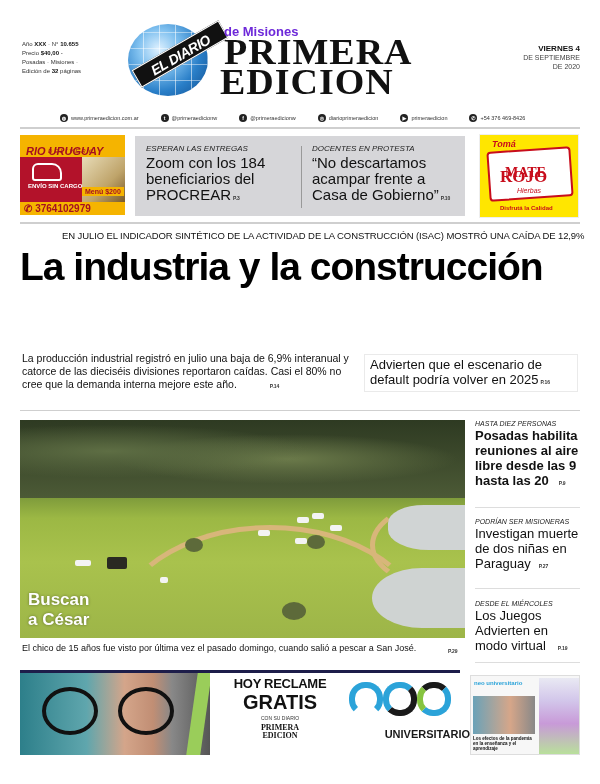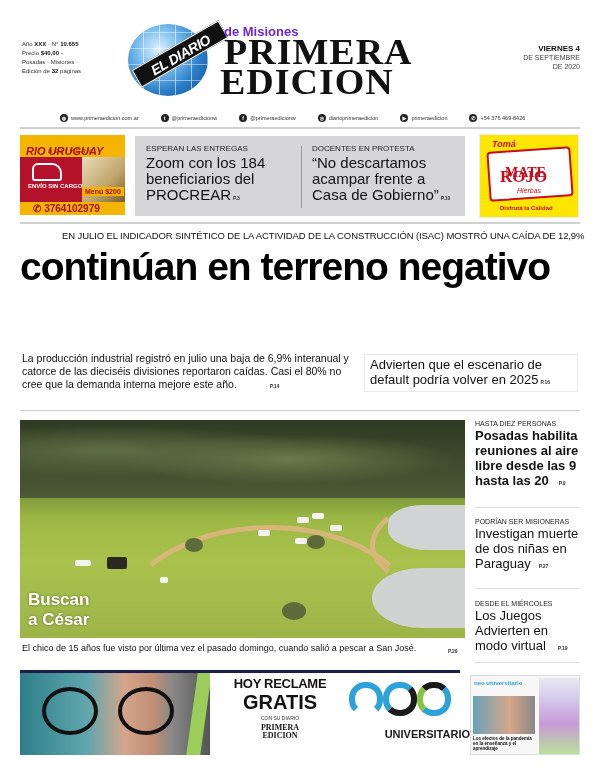--- a/index.html
+++ b/index.html
@@ -36,28 +36,28 @@
 
   
   .ad-rio { position: absolute; left: 20px; top: 135px; width: 105px; height: 80px; background: #b3122a; overflow: hidden; }
   .ad-rio .top { position: absolute; left: 0; top: 0; width: 105px; height: 22px; background: #f5b400; }
   .ad-rio .name { position: absolute; left: 6px; top: 10px; font-weight: bold; font-style: italic; font-size: 11px; color: #a50f20; }
   .ad-rio .sub { position: absolute; left: 28px; top: 13px; font-style: italic; font-size: 6px; letter-spacing: 2px; color: #a50f20; }
   .ad-rio .food { position: absolute; left: 62px; top: 22px; width: 43px; height: 45px; background: linear-gradient(135deg,#e8dcb8,#bfa46a 60%,#7a5a2b); }
   .ad-rio .scooter { position: absolute; left: 12px; top: 28px; width: 30px; height: 18px; border: 2px solid #fff; border-radius: 6px 10px 3px 3px; }
   .ad-rio .envio { position: absolute; left: 8px; top: 48px; font-size: 6px; font-weight: bold; color: #fff; text-align: center; line-height: 7px; }
   .ad-rio .menu { position: absolute; left: 62px; top: 52px; background: #f5b400; color: #a50f20; font-weight: bold; font-size: 7px; padding: 1px 3px; }
-  .ad-rio .phone { position: absolute; left: 0; top: 67px; width: 105px; height: 13px; background: #f5b400; color: #a50f20; font-weight: bold; font-size: 10px; line-height: 13px; padding-left: 13px; }
+  .ad-rio .phone { position: absolute; left: 0; top: 67px; width: 105px; height: 13px; background: #f5b400; color: #a50f20; font-weight: bold; font-size: 10px; line-height: 13px; padding-left: 4px; }
 
   .teaser-box { position: absolute; left: 135px; top: 136px; width: 330px; height: 80px; background: #d6d6d9; }
   .teaser { position: absolute; top: 8px; }
   .teaser.t1 { left: 11px; width: 150px; }
   .teaser.t2 { left: 177px; width: 150px; }
   .teaser-divider { position: absolute; left: 166px; top: 10px; width: 1px; height: 62px; background: #999; }
-  .kicker { font-size: 8px; color: #222; text-transform: uppercase; margin-bottom: 2px; }
+  .kicker { font-size: 8px; color: #222; text-transform: uppercase; margin-bottom: 2px; font-style: italic; }
   .teaser-title { font-size: 15px; line-height: 16px; color: #111; }
   .page-ref { font-size: 5px; font-weight: bold; color: #333; margin-left: 2px; }
 
   .ad-mate { position: absolute; left: 479px; top: 134px; width: 100px; height: 84px; background: #ffe600; border: 1px solid #eee; overflow: hidden; }
   .ad-mate .band { position: absolute; left: 8px; top: 14px; width: 84px; height: 50px; background: #fff; transform: rotate(-4deg); border: 2px solid #c80d1c; border-radius: 4px; }
   .ad-mate .toma { position: absolute; left: 12px; top: 4px; font-style: italic; font-weight: bold; font-size: 9px; color: #c80d1c; }
   .ad-mate .mate { position: absolute; left: 25px; top: 18px; font-family: "Liberation Serif", serif; font-weight: bold; font-size: 14px; color: #c80d1c; margin-top: 12px; }
   .ad-mate .rojo { position: absolute; left: 20px; top: 32px; font-family: "Liberation Serif", serif; font-weight: bold; font-size: 17px; color: #c80d1c; }
   .ad-mate .hierbas { position: absolute; left: 37px; top: 52px; font-style: italic; font-size: 7px; color: #c80d1c; }
   .ad-mate .disfruta { position: absolute; left: 20px; top: 70px; font-size: 6px; font-weight: bold; color: #c80d1c; }
@@ -201,21 +201,21 @@
   <div class="toma">Tomá</div>
   <div class="mate">MATE</div>
   <div class="rojo">ROJO</div>
   <div class="hierbas">Hierbas</div>
   <div class="disfruta">Disfrutá la Calidad</div>
 </div>
 <div class="rule" style="top:222px"></div>
 
 <div class="lead-kicker">EN JULIO EL INDICADOR SINTÉTICO DE LA ACTIVIDAD DE LA CONSTRUCCIÓN (ISAC) MOSTRÓ UNA CAÍDA DE 12,9%</div>
 <div class="lead-headline">
-  <div>continúan en terreno negativo</div>
+  <div>La industria y la construcción</div>
 </div>
 <div class="lead-summary">
   <span>La producción industrial registró en julio una baja de 6,9% interanual y catorce de las dieciséis divisiones reportaron caídas. Casi el 80% no cree que la demanda interna mejore este año.</span>
   <span class="page-ref" style="margin-left:30px">P.14</span>
 </div>
 <div class="second-box">
   <div class="t"><span>Advierten que el escenario de default podría volver en 2025</span><span class="page-ref">P.16</span></div>
 </div>
 <div class="rule" style="top:410px; height:1px"></div>
 

